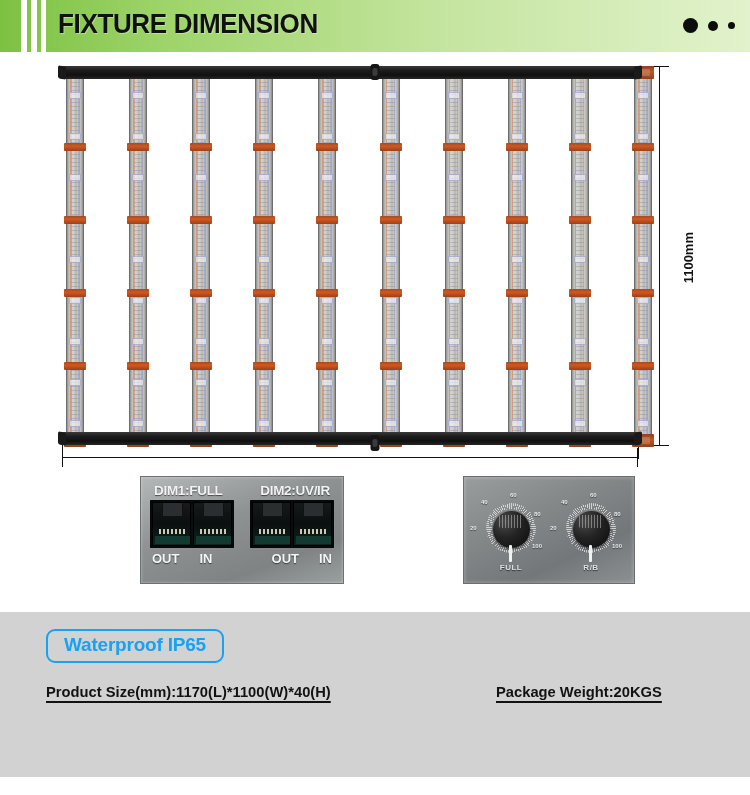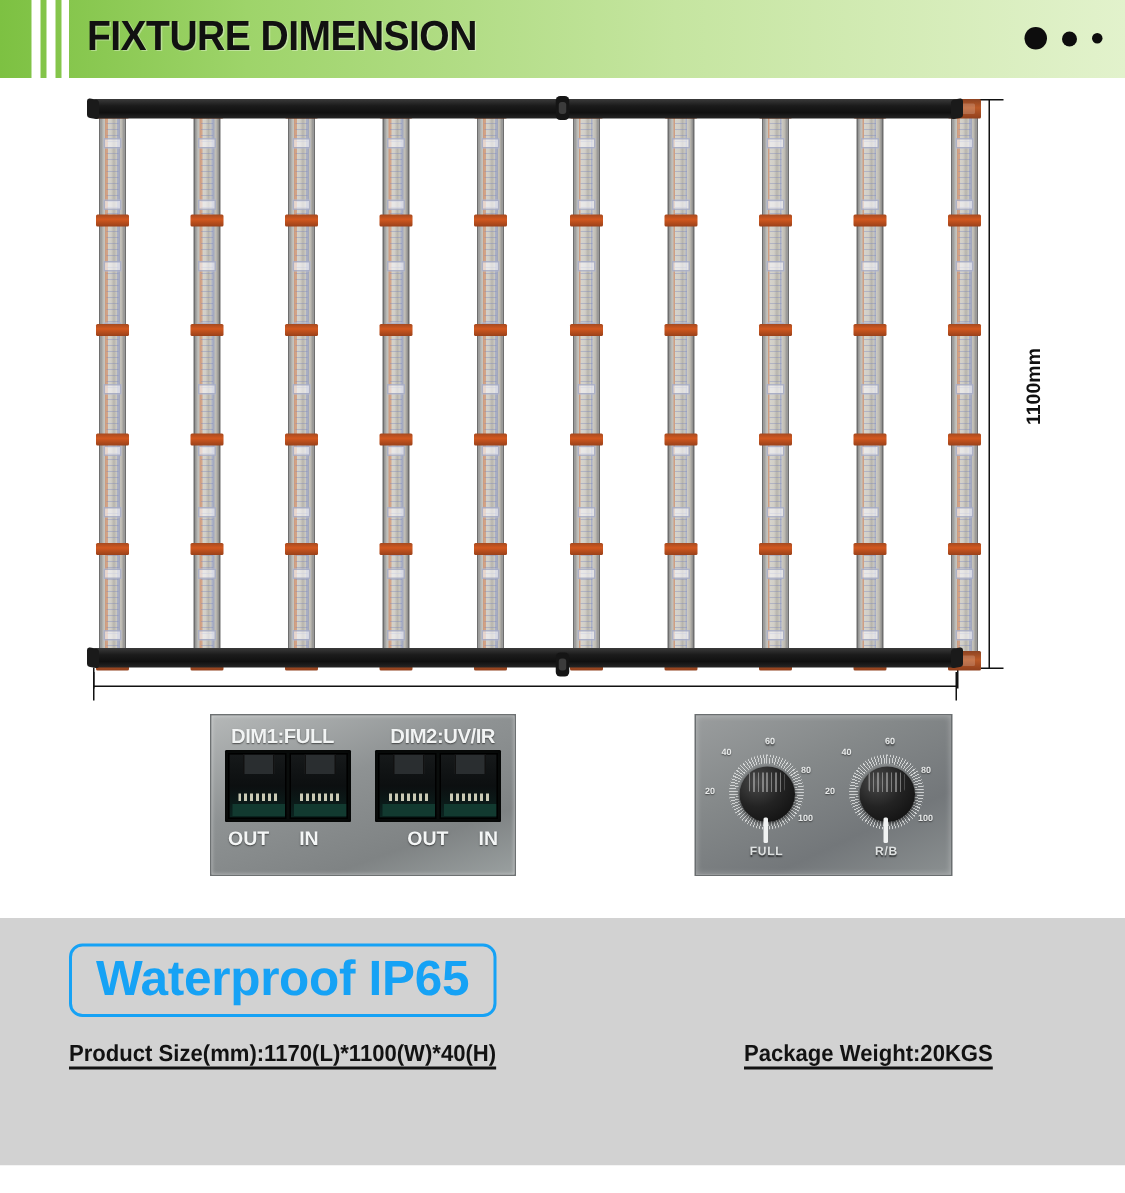--- a/index.html
+++ b/index.html
@@ -447,34 +447,34 @@
     left: 0; top: 612px;
     width: 750px; height: 165px;
     background: #d2d2d2;
   }
   .ip-badge {
     position: absolute;
     left: 46px; top: 17px;
     border: 2px solid #16a2f5;
     border-radius: 9px;
     padding: 4px 16px 6px 16px;
-    font-size: 33px;
+    font-size: 19px;
     font-weight: bold;
     color: #16a2f5;
     letter-spacing: -0.2px;
     white-space: nowrap;
     line-height: 1.05;
   }
   .spec-row {
     position: absolute;
     left: 46px;
     width: 690px;
     display: flex;
   }
-  .spec-row.r1 { top: 82px; }
+  .spec-row.r1 { top: 71px; }
   .spec-row.r2 { top: 122px; }
   .spec-cell {
     font-size: 15.5px;
     font-weight: bold;
     color: #121212;
     text-decoration: underline;
     text-underline-offset: 4px;
     text-decoration-thickness: 1.5px;
     transform: scaleX(0.95);
     transform-origin: left center;

